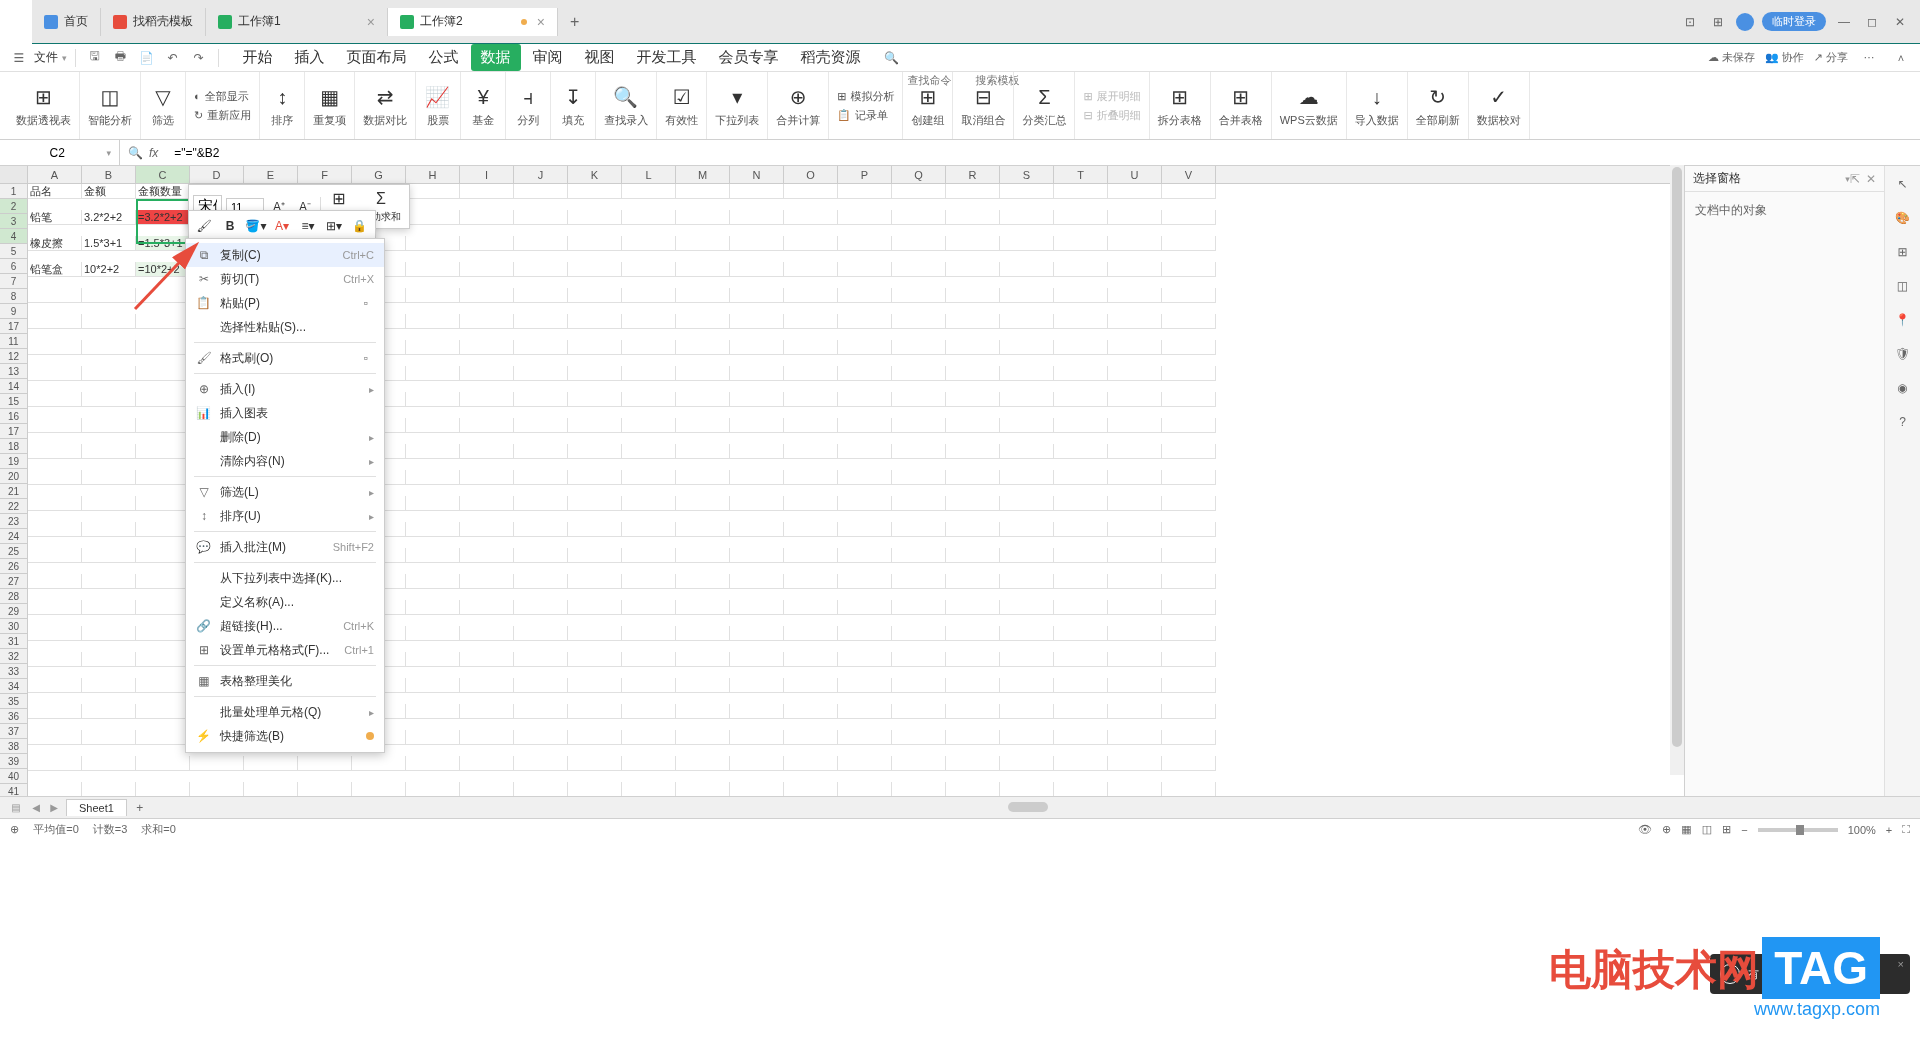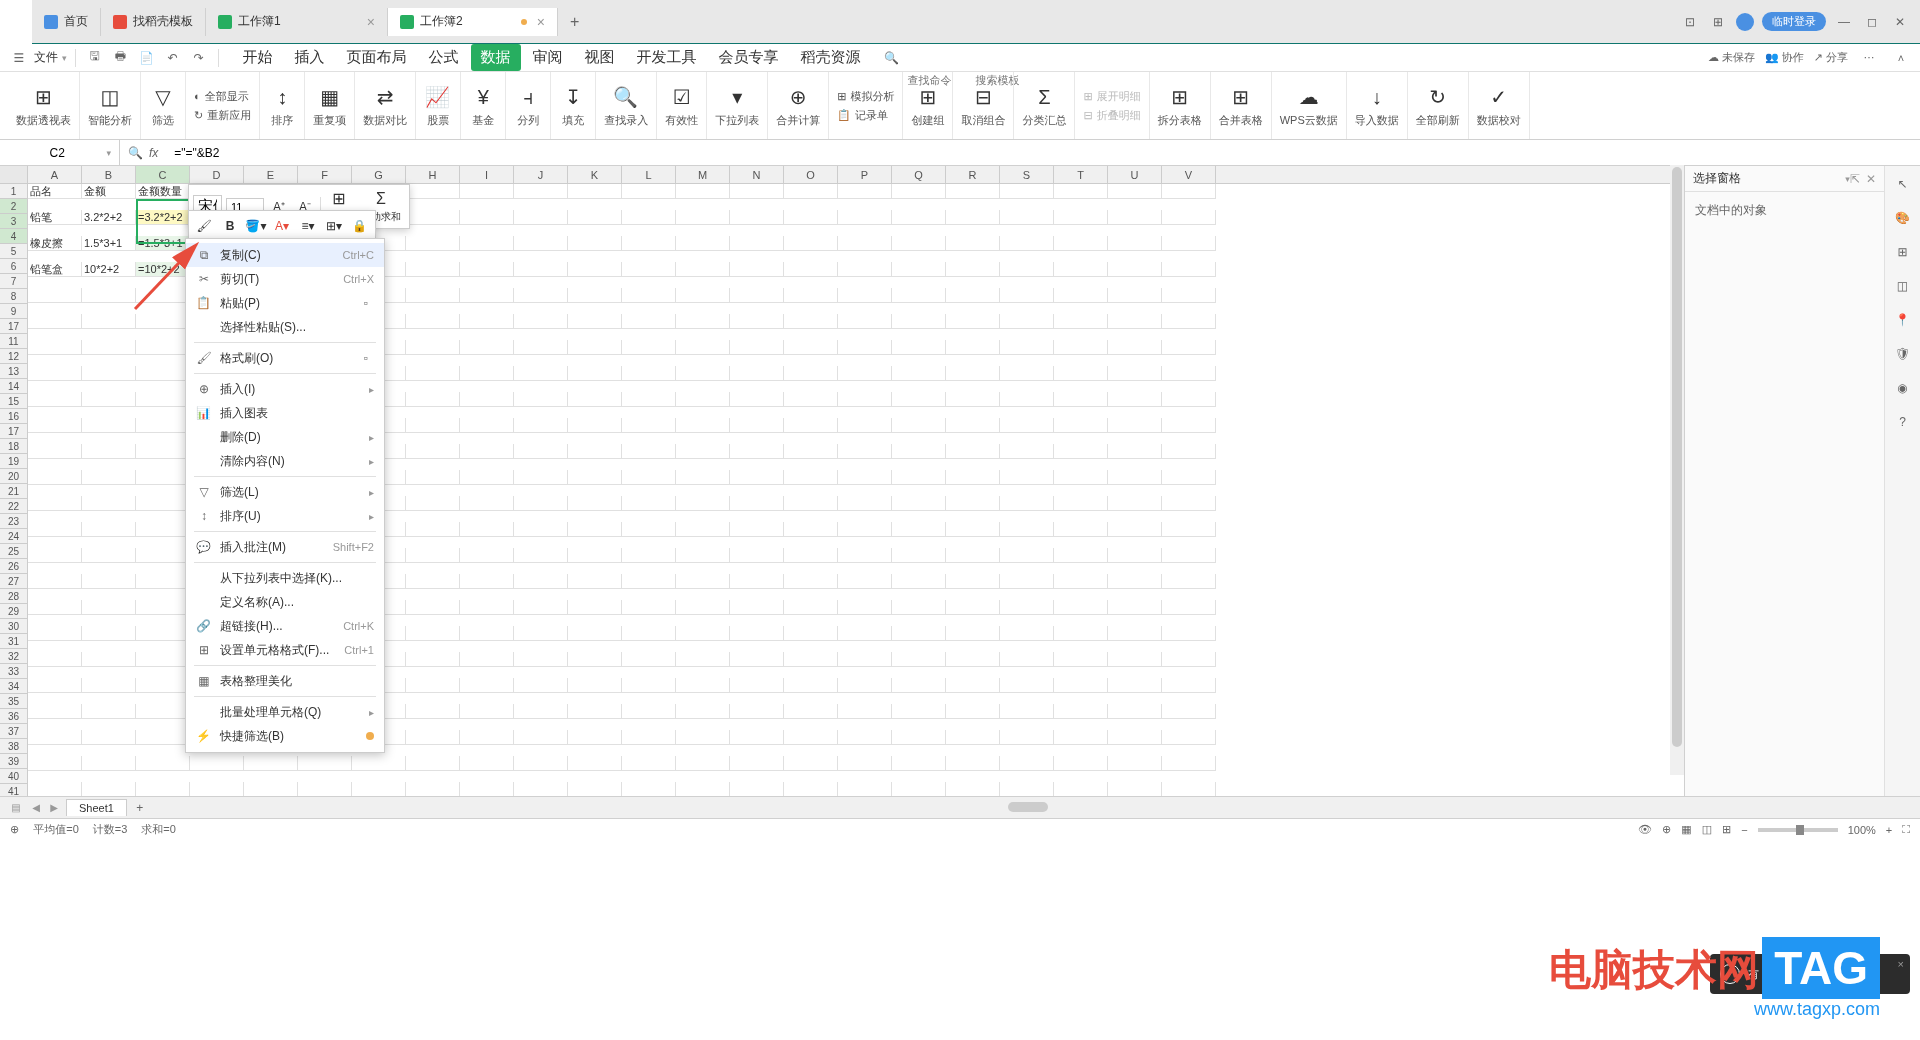--- a/index.html
+++ b/index.html
@@ -416,21 +416,21 @@
             <div class="cell"></div>
             <div class="cell"></div>
             <div class="cell"></div>
             <div class="cell"></div>
             <div class="cell"></div>
             <div class="cell"></div>
           </div>
           <div class="cell-row">
             <div class="cell">铅笔</div>
             <div class="cell">3.2*2+2</div>
-            <div class="cell" style="background: #fef9c3;">=3.2*2+2</div>
+            <div class="cell" style="background: #ef4444;">=3.2*2+2</div>
             <div class="cell"></div>
             <div class="cell"></div>
             <div class="cell"></div>
             <div class="cell"></div>
             <div class="cell"></div>
             <div class="cell"></div>
             <div class="cell"></div>
             <div class="cell"></div>
             <div class="cell"></div>
             <div class="cell"></div>

